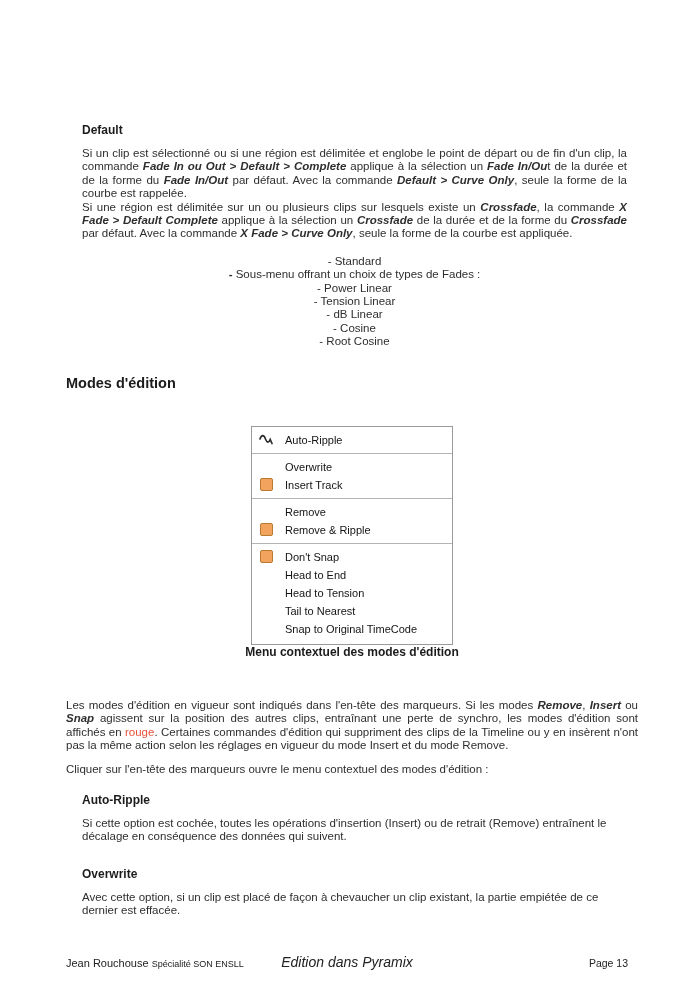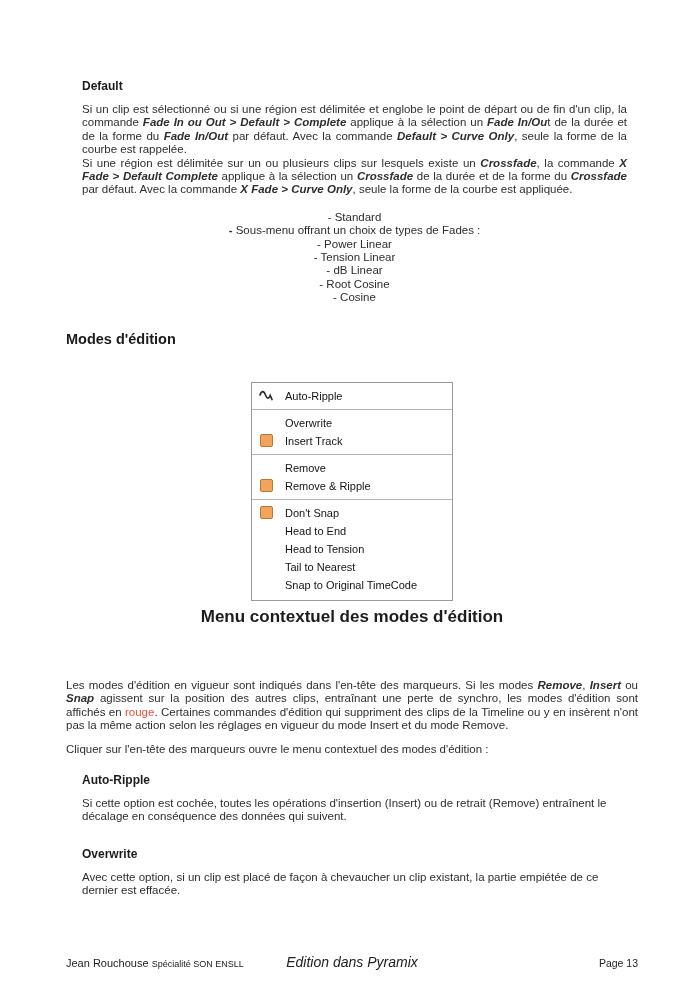--- a/index.html
+++ b/index.html
@@ -5,21 +5,21 @@
   * { margin: 0; padding: 0; box-sizing: border-box; }
   html, body { background: #ffffff; }
   body {
     width: 699px; height: 992px;
     position: relative; overflow: hidden;
     font-family: "Liberation Sans", sans-serif;
     color: #2e2e2e;
   }
   .page { position: absolute; inset: 0; padding: 79px 61px 0 66px; }
 
-  .h-default { font-size: 12px; font-weight: 700; color: #1c1c1c; margin-left: 16px; }
+  .h-default { font-size: 12px; font-weight: 700; color: #1c1c1c; margin-left: 16px; margin-top: 44px; }
   .body-text { font-size: 11.5px; line-height: 13.4px; }
   .indent { margin-left: 16px; width: 545px; }
   .full { width: 572px; }
   p.just { text-align: justify; }
   .p-top { margin-top: 10px; }
 
   .bi { font-weight: 700; font-style: italic; }
   .b { font-weight: 700; }
   .red { color: var(--text_red, #e8503a); }
 
@@ -35,29 +35,29 @@
     padding: 4px 0 6px 0;
   }
   .mi { height: 18px; display: flex; align-items: center; padding-left: 7px; font-size: 11px; color: #141414; }
   .ico { width: 14px; height: 14px; margin-right: 12px; flex: none; display: inline-flex; align-items: center; justify-content: center; }
   .box {
     width: 13px; height: 13px; border-radius: 2px;
     background: var(--icon_orange, #f2a45f);
     border: 1px solid var(--icon_orange_border, #b97a30);
   }
   .sep { border-top: 1px solid #b4b4b4; margin: 4px 0; }
-  .caption { margin-top: 6px; font-size: 17px; font-weight: 700; white-space: nowrap; color: #1c1c1c; }
+  .caption { font-size: 12px; font-weight: 700; white-space: nowrap; color: #1c1c1c; }
 
-  .p-modes { margin-top: 52px; }
+  .p-modes { margin-top: 40px; }
   .p-cliquer { margin-top: 11px; }
   .h-sub { margin-top: 16px; margin-left: 16px; font-size: 12px; font-weight: 700; color: #1c1c1c; }
   .h-sub2 { margin-top: 23px; }
 
   .footer {
-    position: absolute; left: 66px; right: 61px; bottom: 22px;
+    position: absolute; left: 66px; right: 71px; bottom: 22px;
     display: grid; grid-template-columns: 1fr auto 1fr; align-items: baseline;
     font-size: 11px; color: #222;
   }
   .footer .left { justify-self: start; }
   .footer .left .small { font-size: 9px; }
   .footer .center { justify-self: center; font-size: 14px; font-style: italic; }
   .footer .right { justify-self: end; font-size: 10.5px; }
 </style>
 </head>
 <body>
@@ -68,22 +68,22 @@
 
   <p class="body-text indent just p-top"><span>Si un clip est sélectionné ou si une région est délimitée et englobe le point de départ ou de fin d'un clip, la commande </span><span class="bi">Fade In ou Out &gt; Default &gt; Complete</span><span> applique à la sélection un </span><span class="bi">Fade In/Ou</span><span>t de la durée et de la forme du </span><span class="bi">Fade In/Out</span><span> par défaut. Avec la commande </span><span class="bi">Default &gt; Curve Only</span><span>, seule la forme de la courbe est rappelée.</span></p>
   <p class="body-text indent just"><span>Si une région est délimitée sur un ou plusieurs clips sur lesquels existe un </span><span class="bi">Crossfade</span><span>, la commande </span><span class="bi">X Fade &gt; Default Complete</span><span> applique à la sélection un </span><span class="bi">Crossfade</span><span> de la durée et de la forme du </span><span class="bi">Crossfade</span><span> par défaut. Avec la commande </span><span class="bi">X Fade &gt; Curve Only</span><span>, seule la forme de la courbe est appliquée.</span></p>
 
   <div class="fade-list body-text indent">
     <div><span>- Standard</span></div>
     <div><span class="b">- </span><span>Sous-menu offrant un choix de types de Fades :</span></div>
     <div><span>- Power Linear</span></div>
     <div><span>- Tension Linear</span></div>
     <div><span>- dB Linear</span></div>
+    <div><span>- Cosine</span></div>
     <div><span>- Root Cosine</span></div>
-    <div><span>- Cosine</span></div>
   </div>
 
   <div class="h-modes">Modes d'édition</div>
 
   <div class="figure">
     <div class="menu">
 
       <div class="mi">
         <span class="ico">
           <svg width="14" height="13" viewBox="0 0 14 13">

